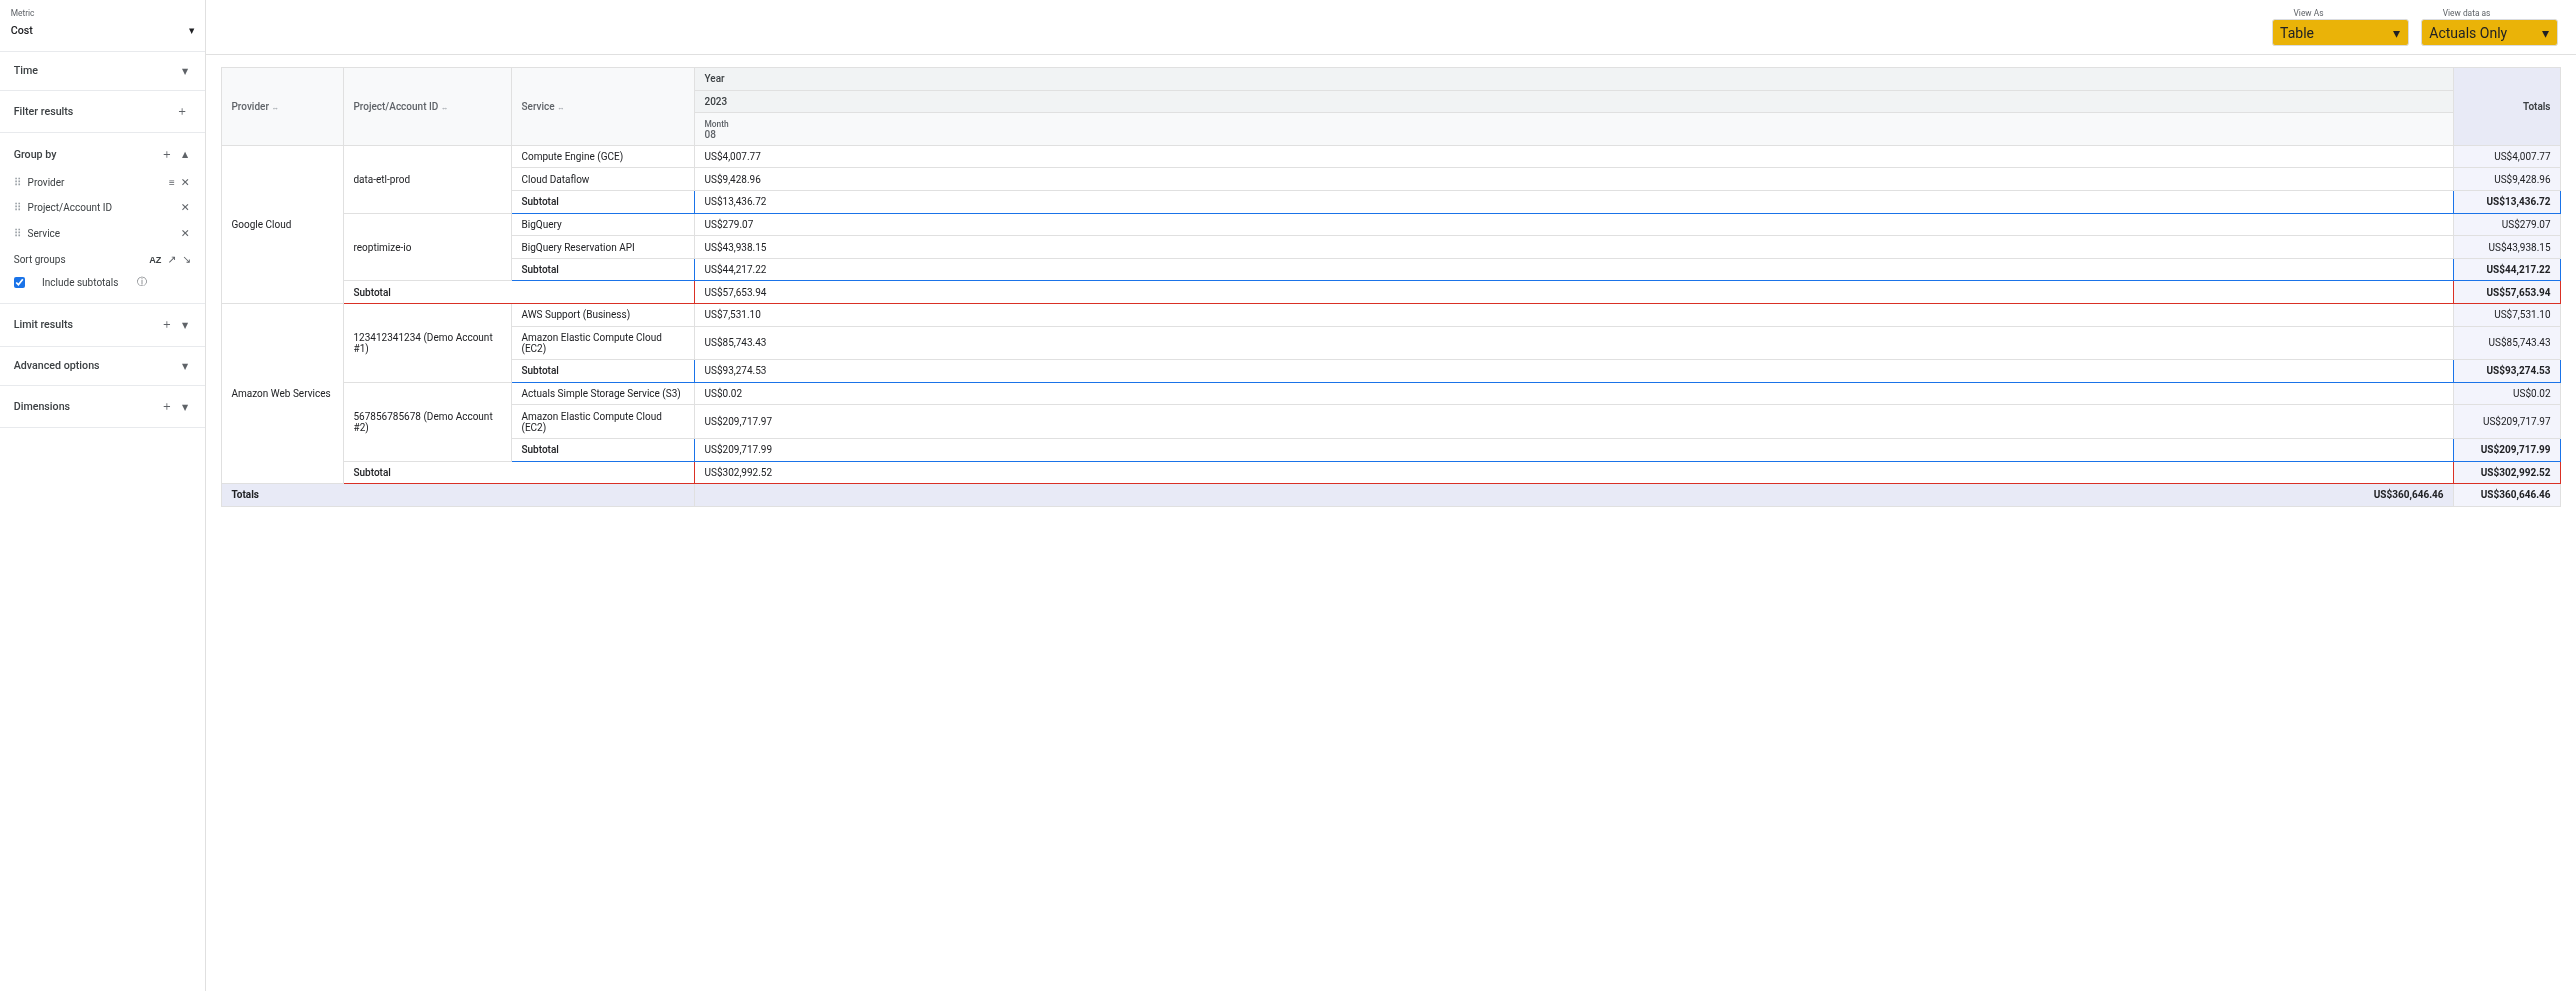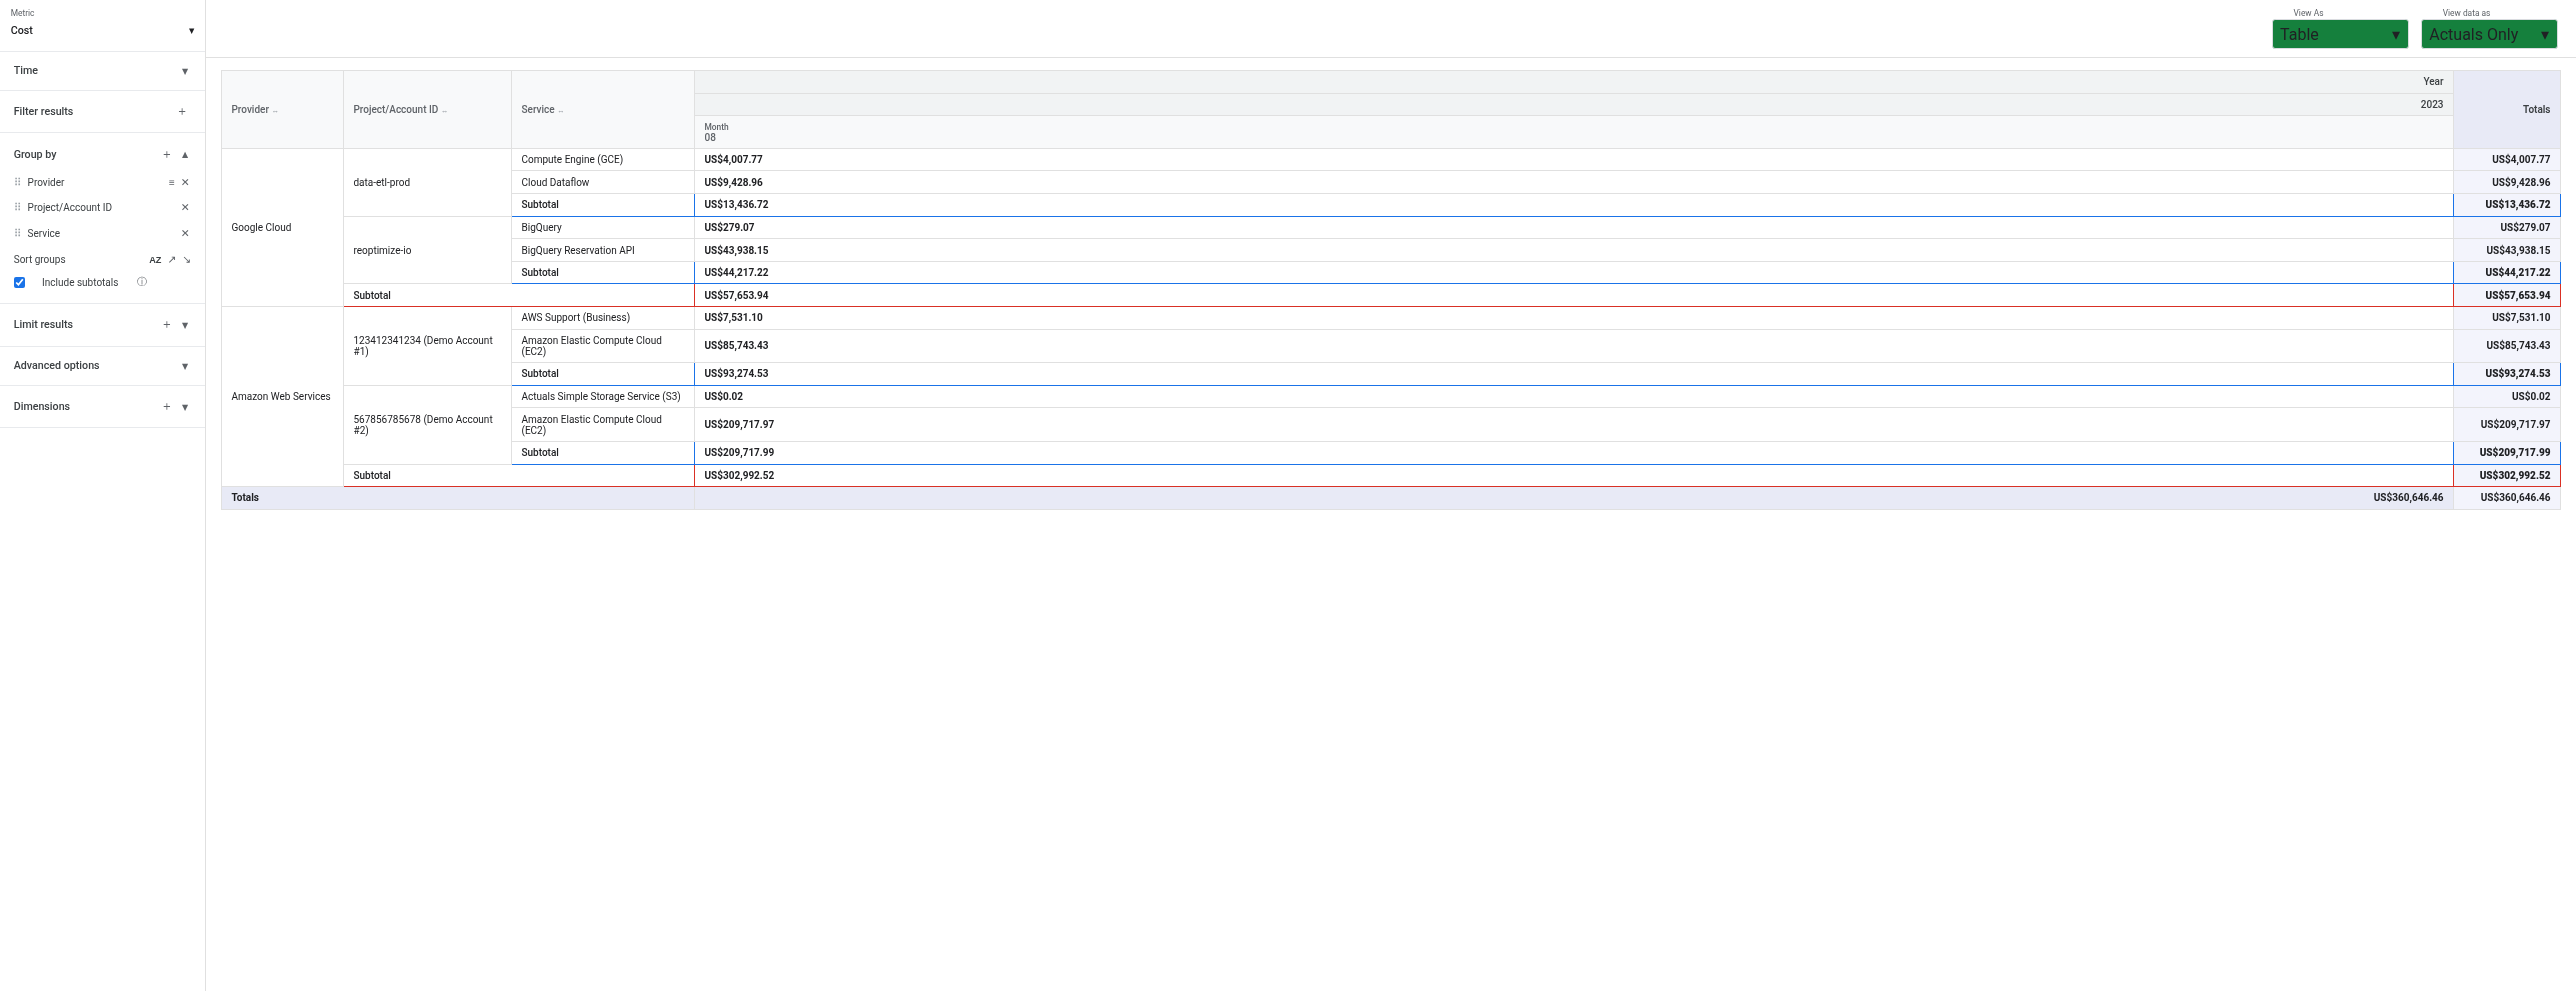--- a/index.html
+++ b/index.html
@@ -170,24 +170,24 @@
       margin-left: 22px;
     }
 
     .dropdown-control .dropdown-select {
       display: flex;
       align-items: center;
       justify-content: space-between;
       border: 0.8px solid #dadce0;
       border-radius: 3.1px;
       padding: 4.6px 7.6px;
-      font-size: 16px;
+      font-size: 14px;
       color: #202124;
       cursor: pointer;
-      background: #15803d;
+      background: #eab308;
       min-width: 122px;
     }
 
     
     .table-area {
       flex: 1;
       padding: 12.2px 15.3px;
       overflow: auto;
     }
 
@@ -204,21 +204,21 @@
       vertical-align: middle;
     }
 
     .data-table th {
       background: #f8f9fa;
       font-weight: 500;
       color: #5f6368;
     }
 
     .data-table .header-year {
-      text-align: right;
+      text-align: left;
       background: #f1f3f4;
       font-weight: 500;
       color: #3c4043;
     }
 
     .data-table .header-totals {
       background: #e8eaf6;
       font-weight: 600;
       color: #3c4043;
       text-align: right;
@@ -243,21 +243,20 @@
     .subtotal-row-red td:first-child {
       font-style: normal;
     }
 
     .subtotal-label {
       font-weight: 500;
     }
 
     .value-cell {
       text-align: right;
-      font-weight: bold;
     }
 
     .totals-footer td {
       background: #e8eaf6;
       font-weight: 700;
       color: #202124;
       border-top: 1.5px solid #c5cae9;
     }
 
     .totals-footer td.value-cell {

